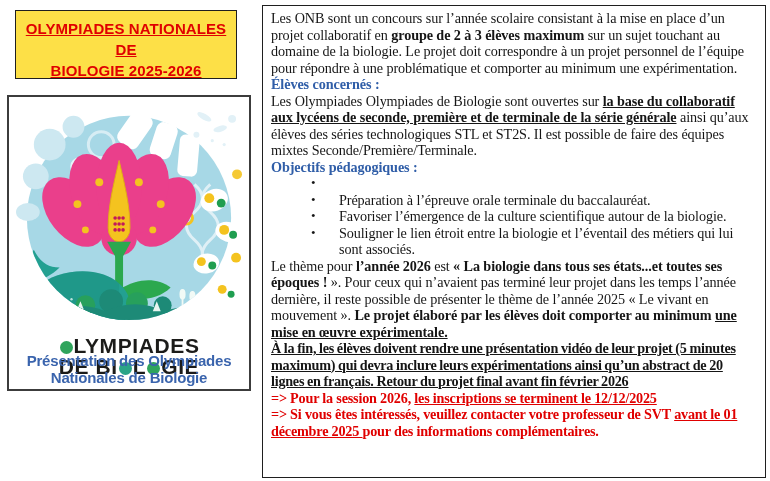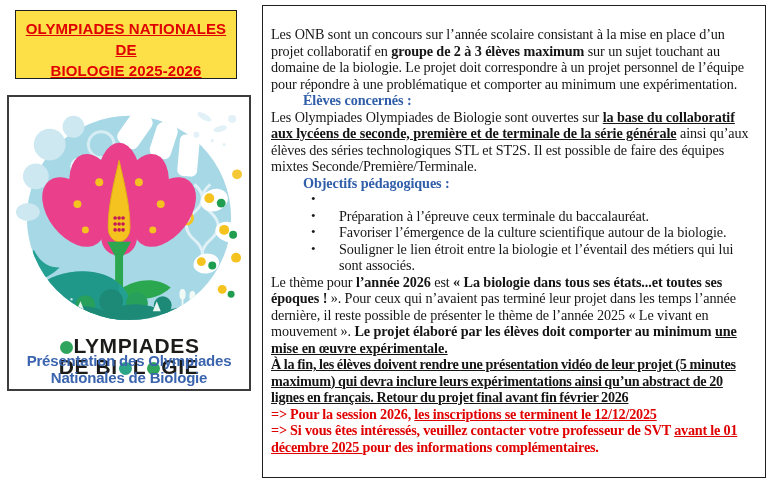--- a/index.html
+++ b/index.html
@@ -38,27 +38,27 @@
   .caption{
     position:absolute;left:0;right:0;bottom:3px;text-align:center;
     font-family:"Liberation Sans",sans-serif;font-weight:bold;font-size:15px;
     letter-spacing:-.2px;color:var(--caption-blue);text-decoration:none;display:block;
   }
 
   
   .main-box{
     position:absolute;left:262px;top:5px;width:504px;height:473px;
     border:1.5px solid #1f1f1f;background:#fff;
-    padding:20px 8px;font-size:14.2px;line-height:16.5px;
+    padding:4px 8px;font-size:14.2px;line-height:16.5px;
     letter-spacing:-.1px;overflow:hidden;
   }
   .para{margin:0;}
   b{font-weight:bold;}
   .u{text-decoration:underline;}
-  .h-blue{color:var(--blue);font-weight:bold;margin-left:32px;}
+  .h-blue{color:var(--blue);font-weight:bold;}
   .bu{font-weight:bold;text-decoration:underline;letter-spacing:-.25px;word-spacing:-.5px;}
   .red{color:var(--red);font-weight:bold;letter-spacing:-.2px;}
   .b-row{display:flex;padding-left:40px;}
   .b-dot{flex:none;width:28px;font-size:13px;line-height:16.5px;}
   .b-text{flex:1;}
 </style>
 </head>
 <body>
 
 <div class="header-box">
@@ -213,21 +213,21 @@
   <p class="para"><span>Les Olympiades Olympiades de Biologie sont ouvertes sur </span><b class="u">la base du collaboratif aux lycéens de seconde, première et de terminale de la série générale</b><span> ainsi qu’aux élèves des séries technologiques STL et ST2S. Il est possible de faire des équipes mixtes Seconde/Première/Terminale.</span></p>
 
   <p class="para h-blue">Objectifs pédagogiques :</p>
 
   <div>
     <div class="b-row">
         <span class="b-dot">•</span>
       </div>
     <div class="b-row">
         <span class="b-dot">•</span>
-        <span class="b-text">Préparation à l’épreuve ceux terminale du baccalauréat.</span>
+        <span class="b-text">Préparation à l’épreuve orale terminale du baccalauréat.</span>
       </div>
     <div class="b-row">
         <span class="b-dot">•</span>
         <span class="b-text">Favoriser l’émergence de la culture scientifique autour de la biologie.</span>
       </div>
     <div class="b-row">
         <span class="b-dot">•</span>
         <span class="b-text">Souligner le lien étroit entre la biologie et l’éventail des métiers qui lui sont associés.</span>
       </div>
   </div>

